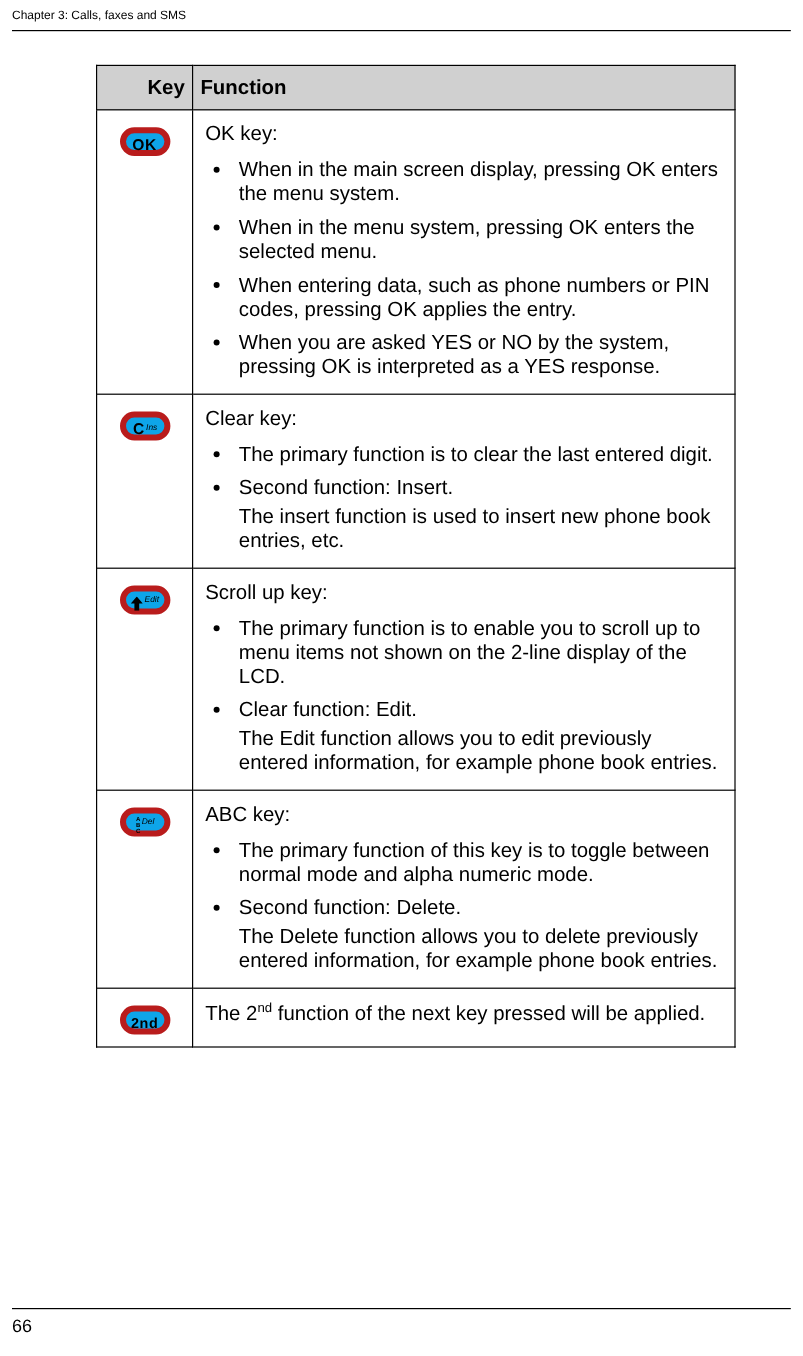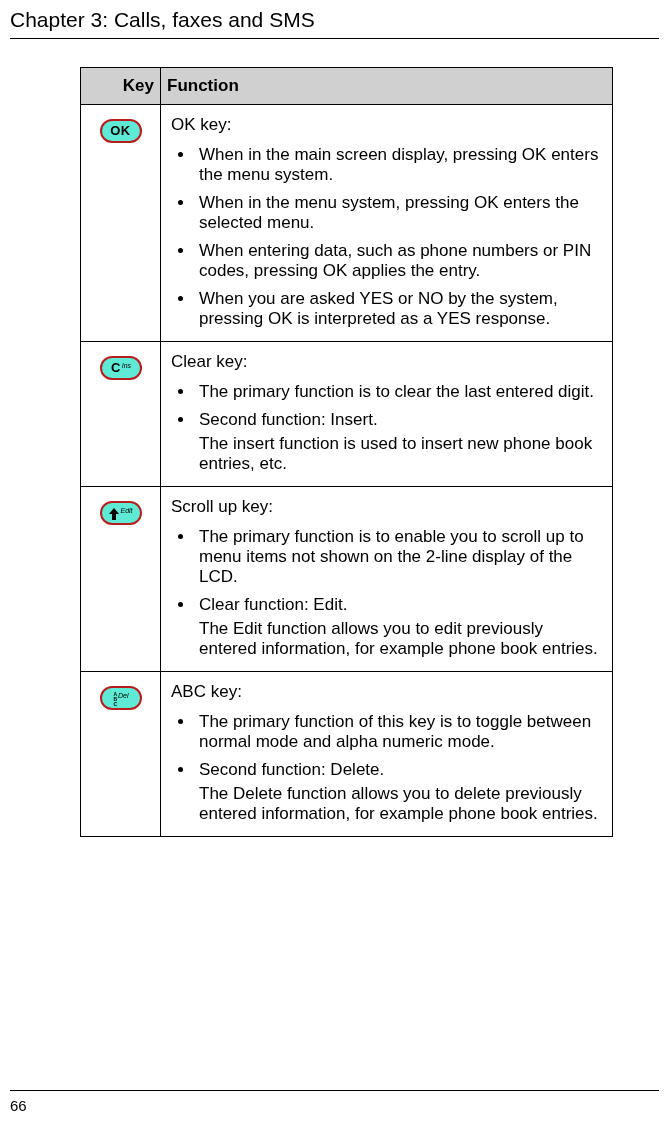--- a/index.html
+++ b/index.html
@@ -8,21 +8,21 @@
     width: 669px;
     height: 1130px;
     font-family: "Segoe UI", "Helvetica Neue", Arial, sans-serif;
     font-size: 17px;
     color: #000;
     position: relative;
     background: #fff;
   }
   .header {
     padding: 8px 10px 4px 10px;
-    font-size: 21px;
+    font-size: 10px;
   }
   .rule {
     border: none;
     border-top: 1.5px solid #000;
     margin: 2px 10px 0 10px;
   }
   .content {
     padding: 28px 56px 0 80px;
   }
   table.kf {
@@ -45,23 +45,23 @@
   table.kf th.keycol { width: 80px; }
   table.kf td.keycell {
     text-align: center;
     padding-top: 14px;
   }
   .keybtn {
     display: inline-block;
     min-width: 42px;
     height: 24px;
     line-height: 20px;
-    border: 2px solid #b91c1c;
+    border: 5px solid #b91c1c;
     border-radius: 12px;
-    background: #5eead4;
+    background: #0ea5e9;
     font-family: Arial, sans-serif;
     font-size: 11px;
     font-weight: bold;
     padding: 0 4px;
     position: relative;
     white-space: nowrap;
   }
   .keybtn .big { font-size: 13px; letter-spacing: 0.5px; }
   .keybtn .sup {
     font-size: 7px;
@@ -198,20 +198,32 @@
           <ul class="func-list">
             <li><span>The primary function of this key is to toggle between normal mode and alpha numeric mode.</span></li>
             <li>
               <span>Second function: Delete.</span>
               <div class="sub-note">The Delete function allows you to delete previously entered information, for example phone book entries.</div>
             </li>
           </ul>
         </td>
       </tr>
 
+      <tr>
+        <td class="keycell">
+          <span class="keybtn">
+            <span class="big" style="font-size:12px;">2nd</span>
+          </span>
+        </td>
+        <td>
+          <p class="func-title" style="margin-bottom:2px;">
+            <span>The 2</span><sup class="ord">nd</sup><span> function of the next key pressed will be applied.</span>
+          </p>
+        </td>
+      </tr>
 
     </tbody>
   </table>
 </div>
 
 <div class="footer">
   <hr class="rule2">
   <div class="footer-row">
     <span class="pnum">66</span>
   </div>

